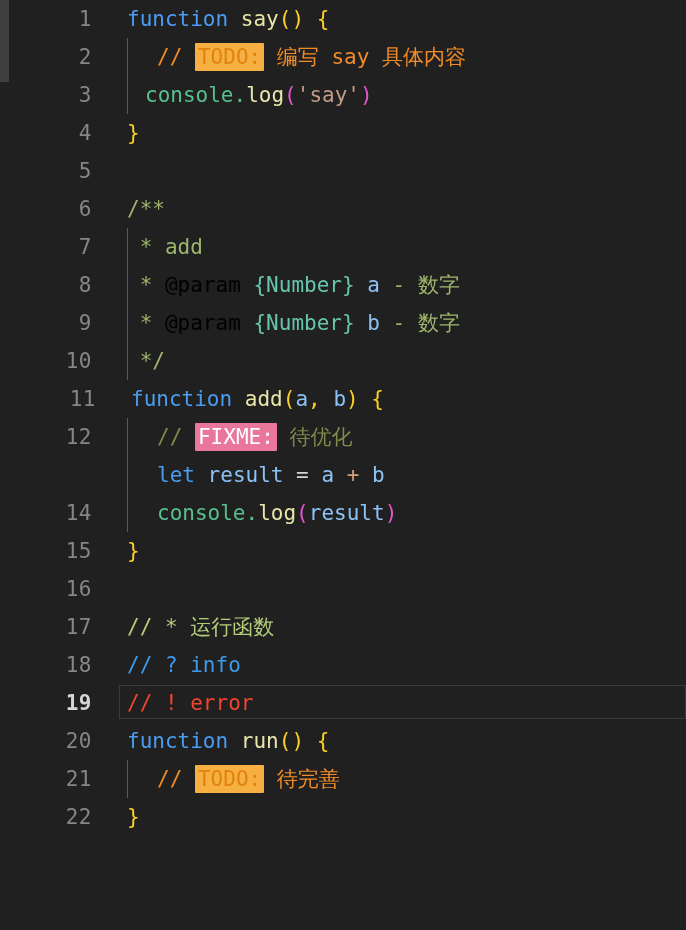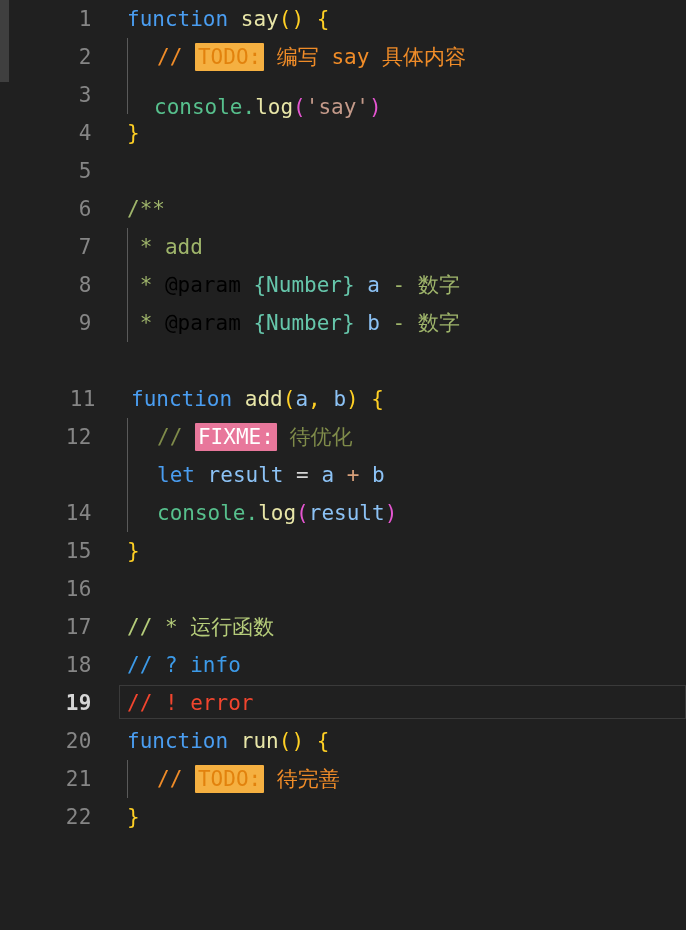--- a/index.html
+++ b/index.html
@@ -152,21 +152,21 @@
 
     <div class="code-line" style="top:38px;position:absolute;left:0;width:686px;">
       <span class="line-number">2</span>
       <span class="indent-guide g1"></span>
       <span class="line-content" style="left:157px;"><span class="c-todo-slash">//</span> <span class="badge-todo">TODO:</span> <span class="c-todo-text">编写 say 具体内容</span></span>
     </div>
 
     <div class="code-line" style="top:76px;position:absolute;left:0;width:686px;">
       <span class="line-number">3</span>
       <span class="indent-guide g1"></span>
-      <span class="line-content" style="left:154px;margin-top:12px;"><span class="t-console">console</span><span class="t-dot">.</span><span class="t-func">log</span><span class="t-paren-m">(</span><span class="t-string">'say'</span><span class="t-paren-m">)</span></span>
+      <span class="line-content" style="left:145px;"><span class="t-console">console</span><span class="t-dot">.</span><span class="t-func">log</span><span class="t-paren-m">(</span><span class="t-string">'say'</span><span class="t-paren-m">)</span></span>
     </div>
 
     <div class="code-line" style="top:114px;position:absolute;left:0;width:686px;">
       <span class="line-number">4</span>
       <span class="line-content"><span class="t-brace">}</span></span>
     </div>
 
     <div class="code-line" style="top:152px;position:absolute;left:0;width:686px;">
       <span class="line-number">5</span>
       <span class="line-content"></span>
@@ -188,20 +188,25 @@
       <span class="indent-guide g1"></span>
       <span class="line-content"><span class="j-comment"> * </span><span class="j-tag">@param</span> <span class="j-type">{Number}</span> <span class="j-name">a</span> <span class="j-dash">-</span> <span class="j-comment">数字</span></span>
     </div>
 
     <div class="code-line" style="top:304px;position:absolute;left:0;width:686px;">
       <span class="line-number">9</span>
       <span class="indent-guide g1"></span>
       <span class="line-content"><span class="j-comment"> * </span><span class="j-tag">@param</span> <span class="j-type">{Number}</span> <span class="j-name">b</span> <span class="j-dash">-</span> <span class="j-comment">数字</span></span>
     </div>
 
+    <div class="code-line" style="top:342px;position:absolute;left:0;width:686px;">
+      <span class="line-number">10</span>
+      <span class="indent-guide g1"></span>
+      <span class="line-content"><span class="j-comment"> */</span></span>
+    </div>
 
     <div class="code-line" style="top:380px;position:absolute;left:4px;width:686px;">
       <span class="line-number">11</span>
       <span class="line-content"><span class="t-keyword">function</span> <span class="t-func">add</span><span class="t-paren-y">(</span><span class="t-param">a</span><span class="t-paren-y">,</span> <span class="t-param">b</span><span class="t-paren-y">)</span> <span class="t-brace">{</span></span>
     </div>
 
     <div class="code-line" style="top:418px;position:absolute;left:0;width:686px;">
       <span class="line-number">12</span>
       <span class="indent-guide g1"></span>
       <span class="line-content" style="left:157px;"><span class="c-fixme-slash">//</span> <span class="badge-fixme">FIXME:</span> <span class="c-fixme-text">待优化</span></span>

